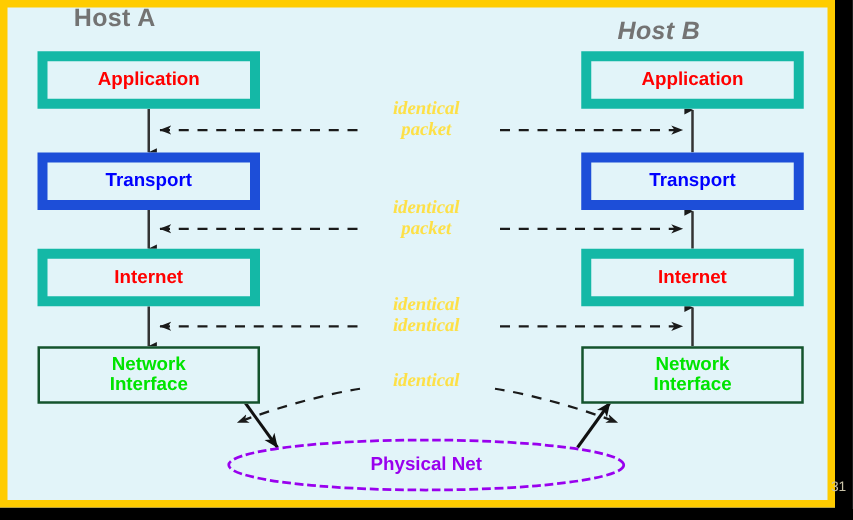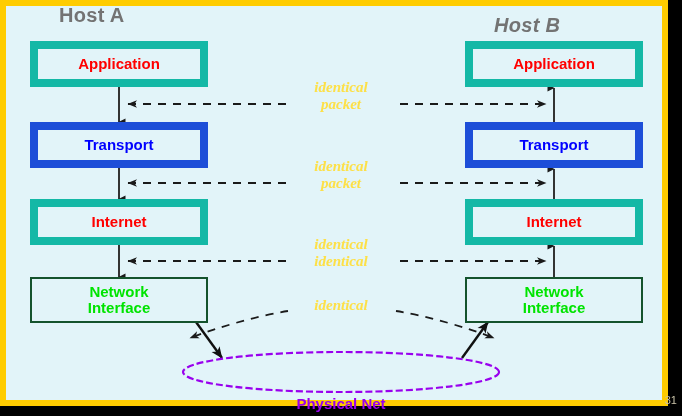--- a/index.html
+++ b/index.html
@@ -4,21 +4,21 @@
 <style>
   html,body{margin:0;padding:0;background:#000;}
   body{width:682px;height:416px;overflow:hidden;font-family:"Liberation Sans",sans-serif;}
   #root{position:relative;width:682px;height:416px;background:#000;}
 
   
   #frame{position:absolute;left:0;top:0;width:668px;height:406px;
          border:6px solid #FFCC00;box-sizing:border-box;background:#E2F4F9;}
   #canvas{position:absolute;left:0;top:0;width:682px;height:416px;}
 
-  .page-num{position:absolute;right:5px;bottom:10px;color:#C9C2A8;
+  .page-num{position:absolute;right:5px;bottom:20px;color:#C9C2A8;
             font-size:11px;font-family:"Liberation Sans",sans-serif;}
 
   
   .host-title{position:absolute;font-size:20px;font-weight:bold;color:#737373;
               text-align:left;letter-spacing:.3px;}
 
   
   .layer-box{position:absolute;box-sizing:border-box;background:#E2F4F9;
              display:flex;align-items:center;justify-content:center;
              font-size:15px;font-weight:bold;text-align:center;line-height:1.08;}
@@ -138,17 +138,17 @@
     <div>packet</div>
   </div>
   <div class="mid-label" style="left:281px;top:236px;">
     <div>identical</div>
     <div>identical</div>
   </div>
   <div class="mid-label" style="left:281px;top:297px;">
     <div>identical</div>
   </div>
 
-  <div class="pnet-label" style="left:241px;top:363px;margin-top:32px;">Physical Net</div>
+  <div class="pnet-label" style="left:241px;top:363px;">Physical Net</div>
 
   <div class="page-num">31</div>
 
 </div>
 
 </body></html>

